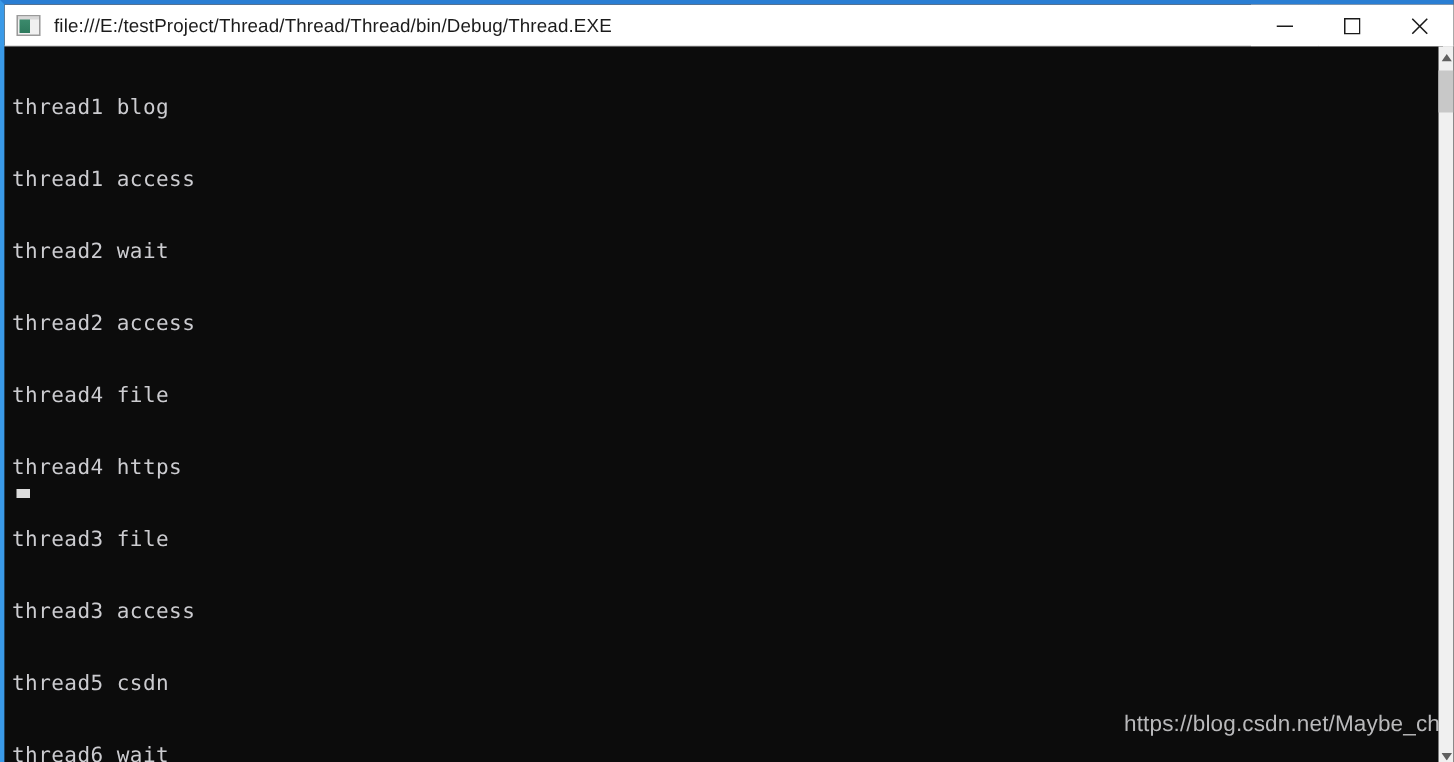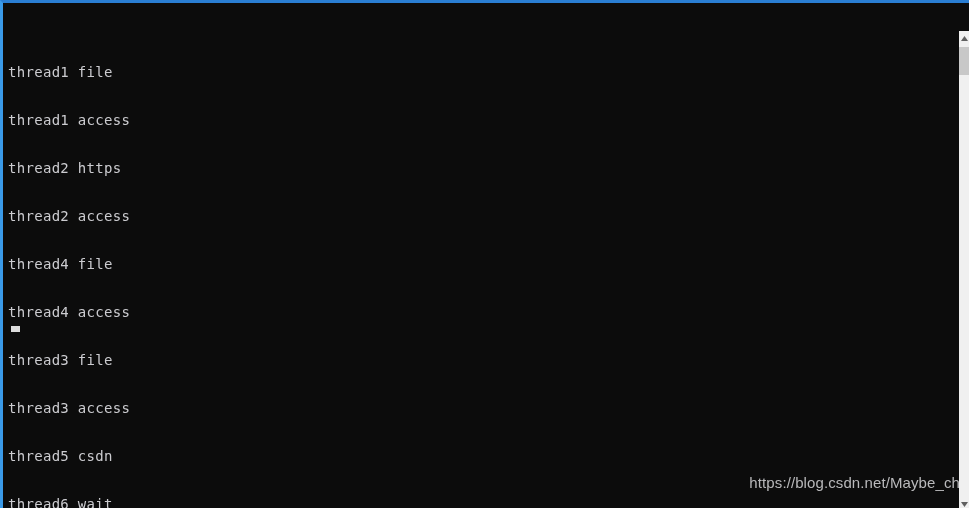--- a/index.html
+++ b/index.html
@@ -174,29 +174,52 @@
     display: flex;
     align-items: center;
     justify-content: center;
   }
 </style>
 </head>
 <body>
 
 <div class="window">
 
+  <div class="titlebar">
+    <div class="title-icon"></div>
+    <div class="title-text">file:///E:/testProject/Thread/Thread/Thread/bin/Debug/Thread.EXE</div>
+
+    <div class="win-buttons">
+      <div class="win-btn">
+        <svg width="11" height="11" viewBox="0 0 11 11">
+          <line x1="0" y1="5.5" x2="11" y2="5.5" stroke="#1b1b1b" stroke-width="1"></line>
+        </svg>
+      </div>
+      <div class="win-btn">
+        <svg width="11" height="11" viewBox="0 0 11 11">
+          <rect x="0.5" y="0.5" width="10" height="10" fill="none" stroke="#1b1b1b" stroke-width="1"></rect>
+        </svg>
+      </div>
+      <div class="win-btn">
+        <svg width="11" height="11" viewBox="0 0 11 11">
+          <line x1="0.5" y1="0.5" x2="10.5" y2="10.5" stroke="#1b1b1b" stroke-width="1.1"></line>
+          <line x1="10.5" y1="0.5" x2="0.5" y2="10.5" stroke="#1b1b1b" stroke-width="1.1"></line>
+        </svg>
+      </div>
+    </div>
+  </div>
 
   <div class="console">
     <div class="console-lines">
-      <div class="console-line">thread1 file</div>
+      <div class="console-line">thread1 blog</div>
       <div class="console-line">thread1 access</div>
-      <div class="console-line">thread2 https</div>
+      <div class="console-line">thread2 wait</div>
       <div class="console-line">thread2 access</div>
       <div class="console-line">thread4 file</div>
-      <div class="console-line">thread4 access</div>
+      <div class="console-line">thread4 https</div>
       <div class="console-line">thread3 file</div>
       <div class="console-line">thread3 access</div>
       <div class="console-line">thread5 csdn</div>
       <div class="console-line">thread6 wait</div>
       
       
       
       
       
       

